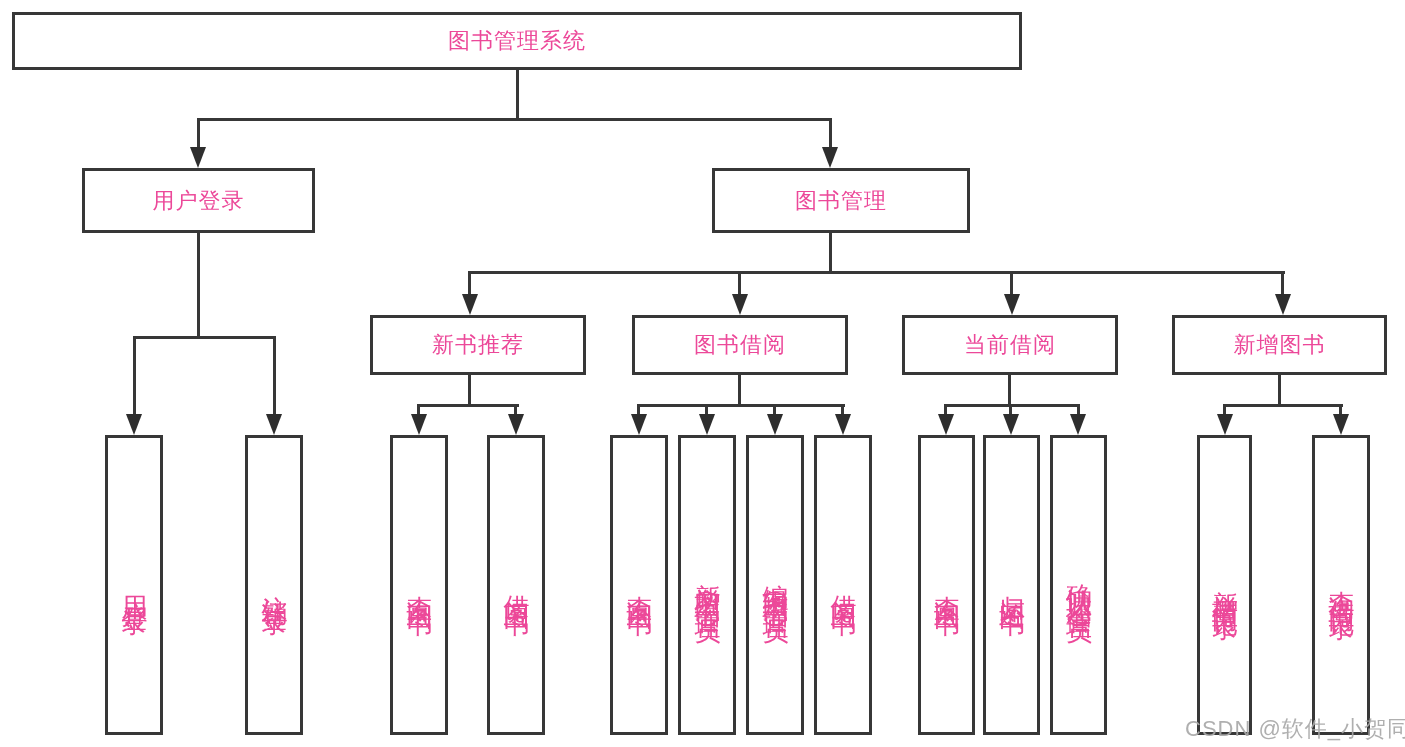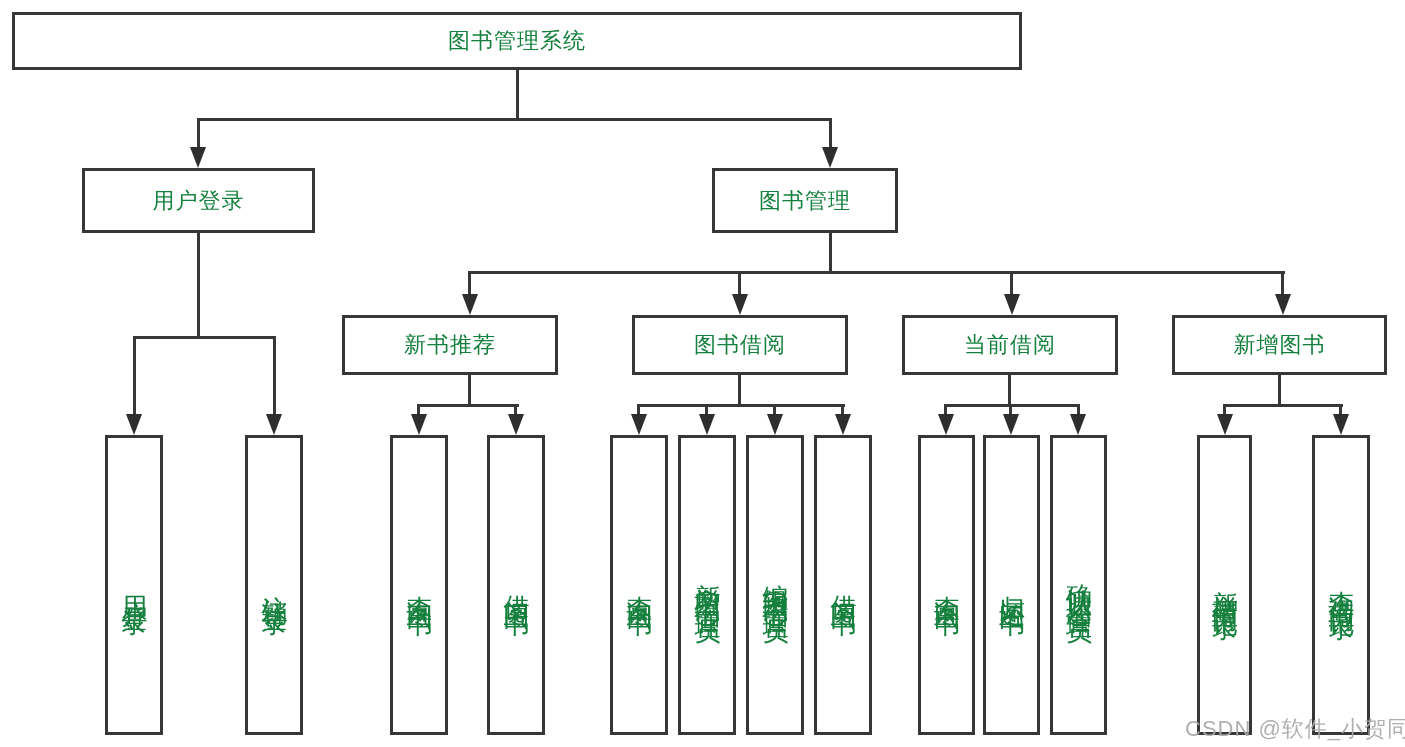--- a/index.html
+++ b/index.html
@@ -3,21 +3,21 @@
 <meta charset="utf-8">
 <style>
   * { margin:0; padding:0; box-sizing:border-box; }
   html,body { background:#ffffff; }
   body { font-family:"Liberation Sans", sans-serif; }
   .canvas { position:relative; width:1405px; height:747px; background:#ffffff; overflow:hidden; }
 
   .node {
     position:absolute; border:3px solid #373737; background:#ffffff;
     display:flex; align-items:center; justify-content:center;
-    color:#15803d; z-index:2;
+    color:#ec4899; z-index:2;
   }
   .hnode { font-size:22px; letter-spacing:1px; }
   .vnode {
     writing-mode:vertical-lr;
     font-size:26px; letter-spacing:5px; line-height:1.15;
   }
 
   .line  { position:absolute; background:#373737; z-index:1; }
   .arrow {
     position:absolute; width:0; height:0; z-index:1;
@@ -32,23 +32,23 @@
   }
 </style>
 </head>
 <body>
 
 <div class="canvas">
 
   <div class="node hnode" style="left:12px;top:12px;width:1010px;height:58px">图书管理系统</div>
 
   <div class="node hnode" style="left:82px;top:168px;width:233px;height:65px">用户登录</div>
-  <div class="node hnode" style="left:712px;top:168px;width:186px;height:65px">图书管理</div>
+  <div class="node hnode" style="left:712px;top:168px;width:258px;height:65px">图书管理</div>
 
-  <div class="node hnode" style="left:342px;top:315px;width:216px;height:60px">新书推荐</div>
+  <div class="node hnode" style="left:370px;top:315px;width:216px;height:60px">新书推荐</div>
   <div class="node hnode" style="left:632px;top:315px;width:216px;height:60px">图书借阅</div>
   <div class="node hnode" style="left:902px;top:315px;width:216px;height:60px">当前借阅</div>
   <div class="node hnode" style="left:1172px;top:315px;width:215px;height:60px">新增图书</div>
 
   <div class="node vnode" style="left:105px;top:435px;width:58px;height:300px">用户登录</div>
   <div class="node vnode" style="left:245px;top:435px;width:58px;height:300px">注销登录</div>
 
   <div class="node vnode" style="left:390px;top:435px;width:58px;height:300px">查询图书</div>
   <div class="node vnode" style="left:487px;top:435px;width:58px;height:300px">借阅图书</div>
 

